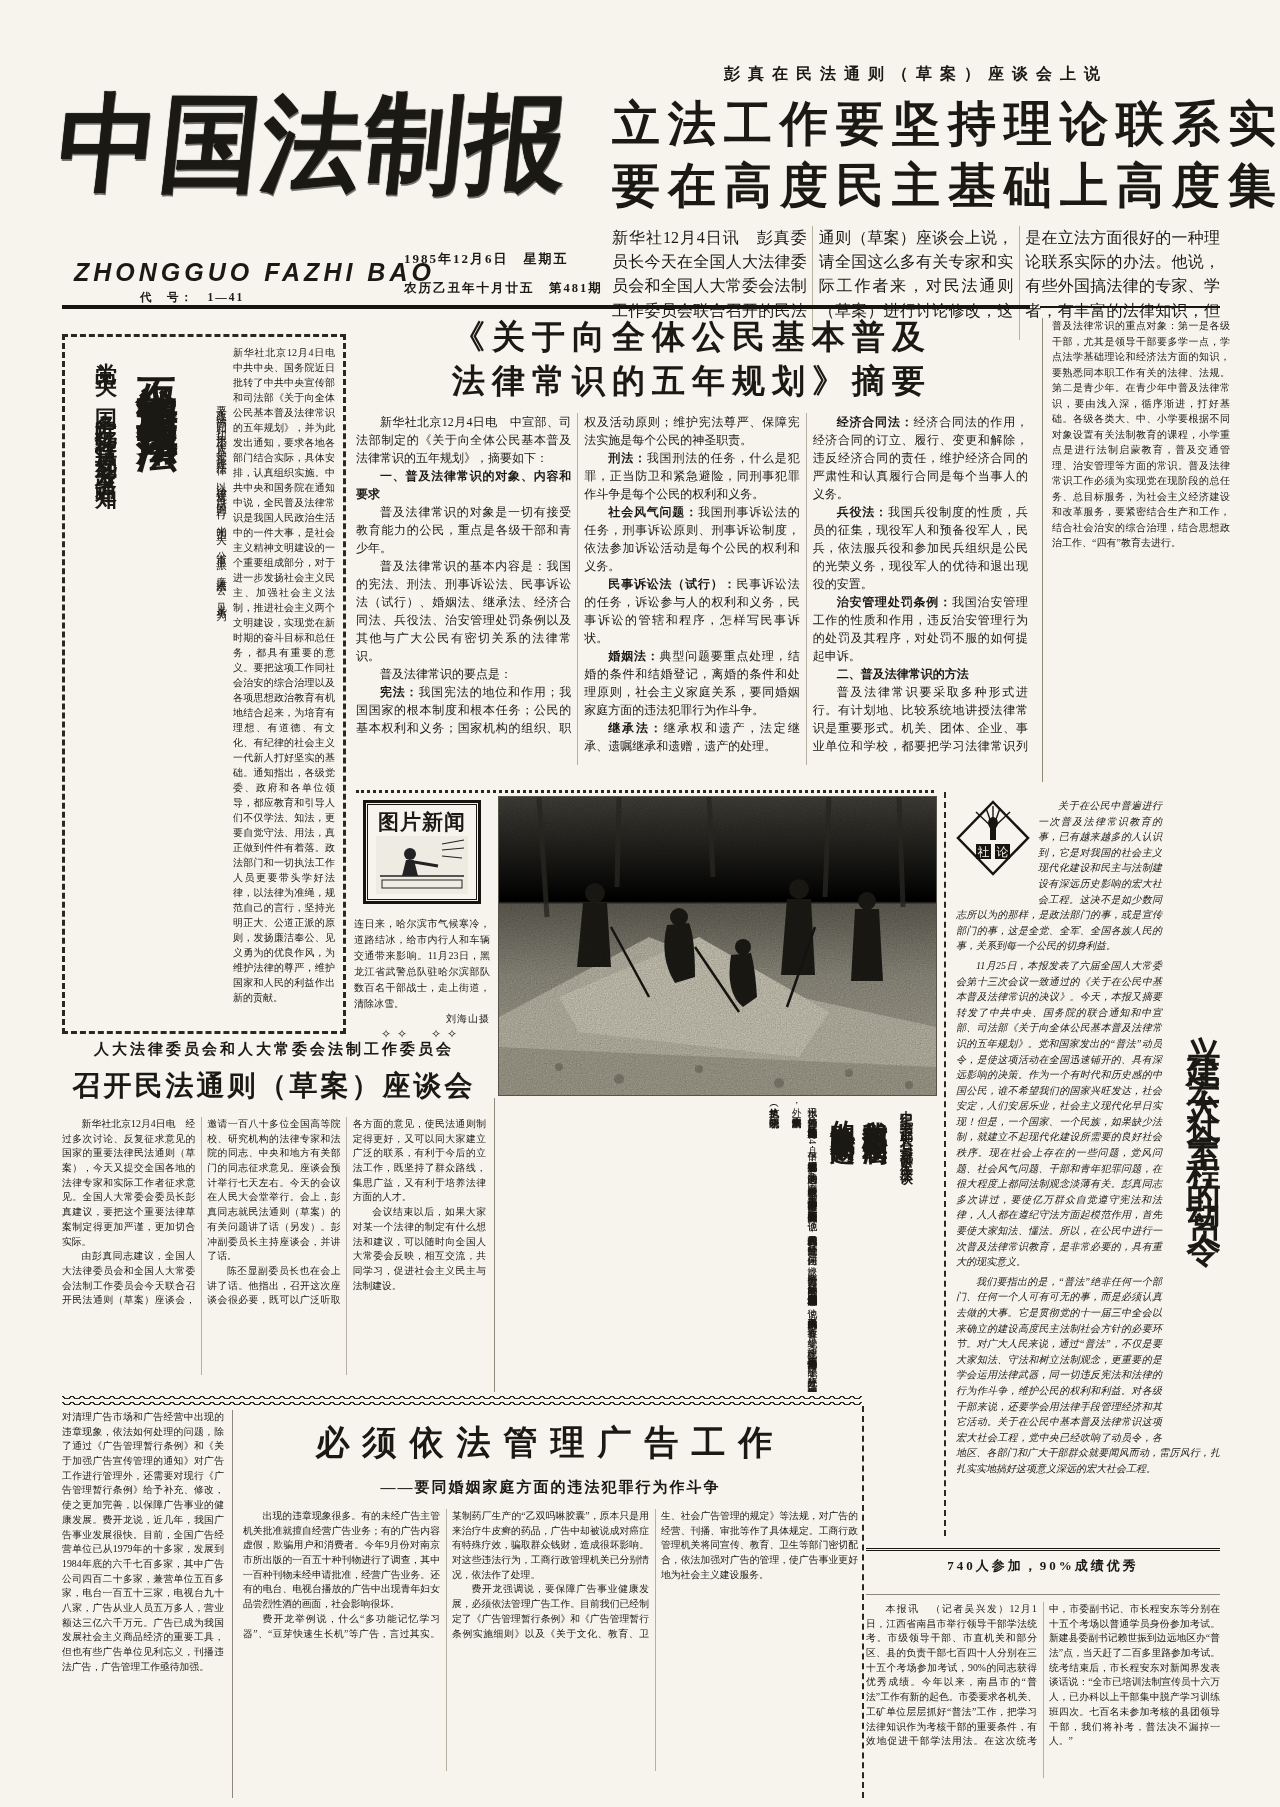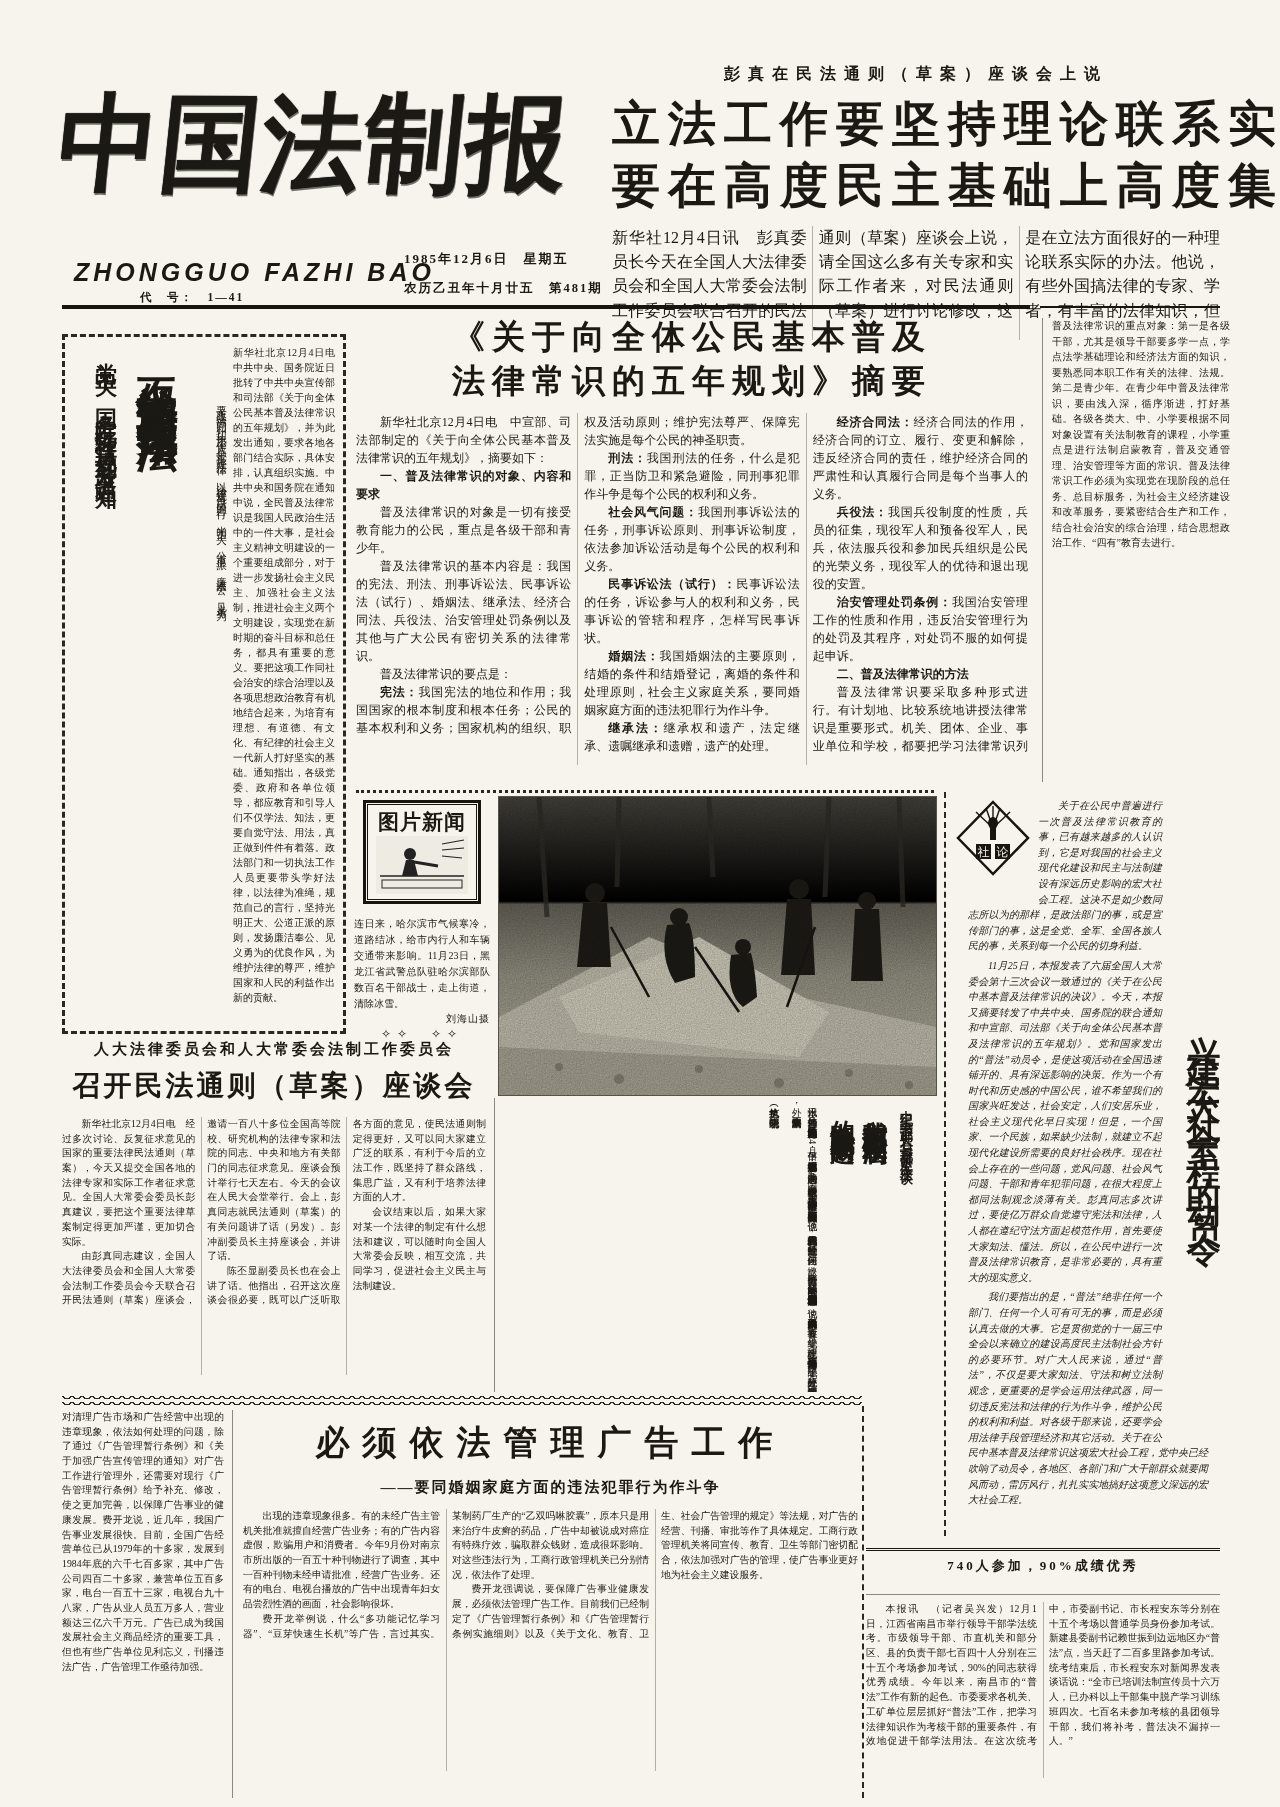--- a/index.html
+++ b/index.html
@@ -53,21 +53,21 @@
   .credit{font-size:10px;text-align:right;letter-spacing:1px;}
   .orn{font-size:12px;letter-spacing:6px;text-align:center;color:#2a2820;}
   .photo{border:1px solid #55534a;}
 
   
   .edit{border-left:2px dashed #2a2820;padding:6px 0 0 10px;box-sizing:border-box;overflow:hidden;}
   .ed-head{float:right;width:50px;height:628px;font-weight:900;font-size:34px;letter-spacing:18px;
            line-height:1;margin:4px 0 6px 8px;}
   .ed-badge{float:left;margin:2px 8px 4px 0;}
   .ed-body{font-size:10px;line-height:1.56;text-align:justify;font-style:italic;}
-  .ed-body p{margin:0 12px 4px;text-indent:2em;}
+  .ed-body p{margin:0 0 4px;text-indent:2em;}
 
   
   .f-kick{font-weight:bold;font-size:15px;letter-spacing:3px;}
   .h-forum{font-weight:900;font-size:28px;letter-spacing:3px;white-space:nowrap;}
   .forum-body{height:258px;columns:3;column-gap:12px;column-rule:1px solid #b5b0a2;
               font-size:9.8px;line-height:1.5;text-align:justify;overflow:hidden;}
   .forum-body p{margin:0;text-indent:2em;}
 
   
   .han{border-left:1px solid #8d887a;padding:2px 10px;box-sizing:border-box;overflow:hidden;}
@@ -132,21 +132,21 @@
     <div class="plan-body" style="margin-top:10px;">
       <p><b></b><span>新华社北京12月4日电　中宣部、司法部制定的《关于向全体公民基本普及法律常识的五年规划》，摘要如下：</span></p>
       <p><b>一、普及法律常识的对象、内容和要求</b><span></span></p>
       <p><b></b><span>普及法律常识的对象是一切有接受教育能力的公民，重点是各级干部和青少年。</span></p>
       <p><b></b><span>普及法律常识的基本内容是：我国的宪法、刑法、刑事诉讼法、民事诉讼法（试行）、婚姻法、继承法、经济合同法、兵役法、治安管理处罚条例以及其他与广大公民有密切关系的法律常识。</span></p>
       <p><b></b><span>普及法律常识的要点是：</span></p>
       <p><b>宪法：</b><span>我国宪法的地位和作用；我国国家的根本制度和根本任务；公民的基本权利和义务；国家机构的组织、职权及活动原则；维护宪法尊严、保障宪法实施是每个公民的神圣职责。</span></p>
       <p><b>刑法：</b><span>我国刑法的任务，什么是犯罪，正当防卫和紧急避险，同刑事犯罪作斗争是每个公民的权利和义务。</span></p>
       <p><b>社会风气问题：</b><span>我国刑事诉讼法的任务，刑事诉讼原则、刑事诉讼制度，依法参加诉讼活动是每个公民的权利和义务。</span></p>
       <p><b>民事诉讼法（试行）：</b><span>民事诉讼法的任务，诉讼参与人的权利和义务，民事诉讼的管辖和程序，怎样写民事诉状。</span></p>
-      <p><b>婚姻法：</b><span>我国婚姻法的主要原则，结婚的条件和结婚登记，离婚的条件和处理原则，社会主义家庭关系，要同婚姻家庭方面的违法犯罪行为作斗争。</span></p>
+      <p><b>婚姻法：</b><span>典型问题要重点处理，结婚的条件和结婚登记，离婚的条件和处理原则，社会主义家庭关系，要同婚姻家庭方面的违法犯罪行为作斗争。</span></p>
       <p><b>继承法：</b><span>继承权和遗产，法定继承、遗嘱继承和遗赠，遗产的处理。</span></p>
       <p><b>经济合同法：</b><span>经济合同法的作用，经济合同的订立、履行、变更和解除，违反经济合同的责任，维护经济合同的严肃性和认真履行合同是每个当事人的义务。</span></p>
       <p><b>兵役法：</b><span>我国兵役制度的性质，兵员的征集，现役军人和预备役军人，民兵，依法服兵役和参加民兵组织是公民的光荣义务，现役军人的优待和退出现役的安置。</span></p>
       <p><b>治安管理处罚条例：</b><span>我国治安管理工作的性质和作用，违反治安管理行为的处罚及其程序，对处罚不服的如何提起申诉。</span></p>
       <p><b>二、普及法律常识的方法</b><span></span></p>
       <p><b></b><span>普及法律常识要采取多种形式进行。有计划地、比较系统地讲授法律常识是重要形式。机关、团体、企业、事业单位和学校，都要把学习法律常识列入计划，层层举办培训班，组织干部和群众认真学习，并运用报刊、广播、电视等宣传工具和各种文艺形式，广泛开展法制宣传教育。</span></p>
       <p><b>三、普及法律常识的步骤</b><span></span></p>
       <p><b></b><span>全国范围的普及法律常识工作，分期分批组织实施。然后，在分批普及的基础上，进行总结考核。</span></p>
     </div>
   </div>

